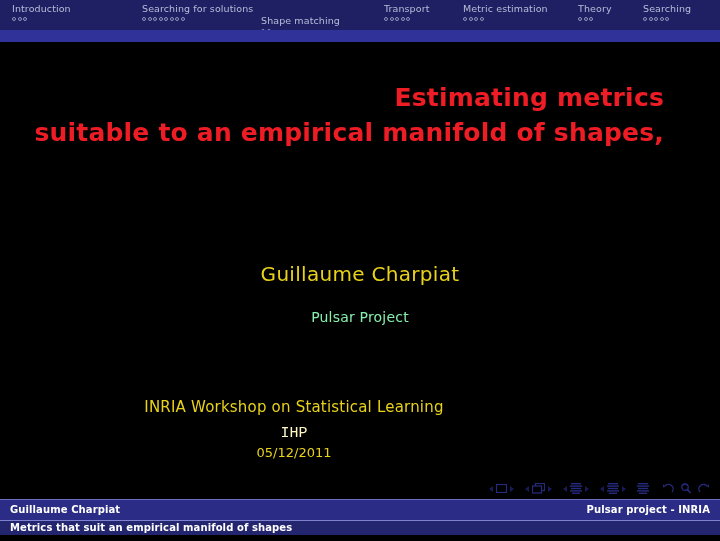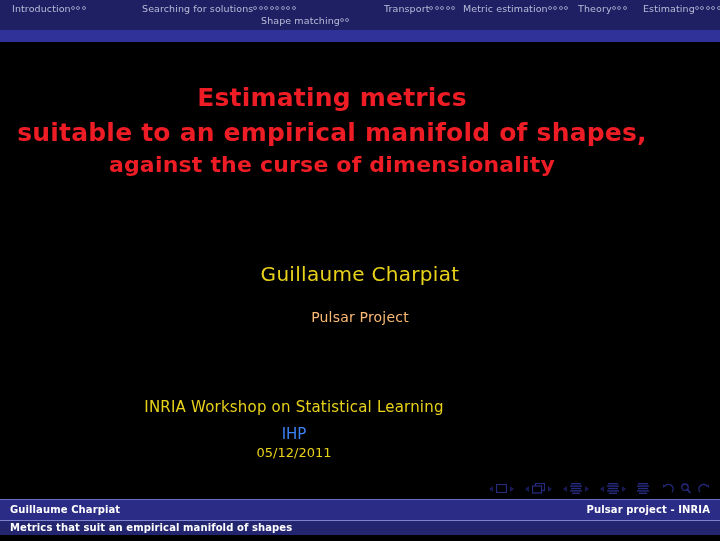--- a/index.html
+++ b/index.html
@@ -26,21 +26,21 @@
   }
   .nav-strip {
     display: flex;
     align-items: flex-start;
     height: 30px;
     padding-left: 12px;
     box-sizing: border-box;
   }
   .nav-section {
     display: flex;
-    flex-direction: row;
+    flex-direction: column;
     align-items: flex-start;
     justify-content: flex-start;
     padding-top: 3px;
   }
   .nav-label {
     font-size: 9.5px;
     line-height: 11px;
     color: #b9bcd8;
     white-space: nowrap;
     letter-spacing: 0.1px;
@@ -73,21 +73,21 @@
     width: 720px;
     height: 457px;
     background: #000000;
   }
 
   .title-block {
     position: absolute;
     top: 38px;
     left: 0;
     width: 664px;
-    text-align: center;
+    text-align: right;
   }
   .title-line {
     color: #ee1c24;
     font-weight: bold;
     font-size: 25px;
     line-height: 35px;
     letter-spacing: 0.2px;
     white-space: nowrap;
   }
   .title-line.l1 { font-size: 25px; }
@@ -102,45 +102,46 @@
     width: 720px;
     text-align: center;
   }
   .author-name {
     color: #e8d21a;
     font-size: 20px;
     line-height: 24px;
     letter-spacing: 0.3px;
   }
   .author-inst {
-    color: #fdba74;
+    color: #86efac;
     font-size: 14px;
     line-height: 18px;
     margin-top: 22px;
     letter-spacing: 0.2px;
   }
 
   .event-block {
     position: absolute;
     top: 355px;
     left: 0;
     width: 588px;
     text-align: center;
   }
   .event-line1 {
     color: #e8d21a;
     font-size: 15px;
     line-height: 20px;
     letter-spacing: 0.2px;
   }
   .event-line2 {
-    color: #3b82f6;
+    color: #fef9c3;
     font-size: 15px;
     line-height: 20px;
     margin-top: 7px;
+    font-family: Liberation Mono, monospace;
   }
   .event-date {
     color: #e8d21a;
     font-size: 13px;
     line-height: 18px;
   }
 
   
   .navicons {
     position: absolute;
@@ -255,39 +256,38 @@
       </div>
       <div class="nav-section" style="position: absolute; left: 578px; top: 0px;">
         <div class="nav-label">Theory</div>
         <div class="nav-dots">
           <span class="nav-dot"></span>
           <span class="nav-dot"></span>
           <span class="nav-dot"></span>
         </div>
       </div>
       <div class="nav-section" style="position: absolute; left: 643px; top: 0px;">
-        <div class="nav-label">Estimating</div>
+        <div class="nav-label">Searching</div>
         <div class="nav-dots">
           <span class="nav-dot"></span>
           <span class="nav-dot"></span>
           <span class="nav-dot"></span>
           <span class="nav-dot"></span>
           <span class="nav-dot"></span>
         </div>
       </div>
     </div>
 </div>
 <div class="header-band"></div>
 
 <div class="slide">
 
   <div class="title-block">
     <div class="title-line l1">Estimating metrics</div>
     <div class="title-line l2">suitable to an empirical manifold of shapes,</div>
-    <div class="title-line l4">against the curse of dimensionality</div>
   </div>
 
   <div class="author-block">
     <div class="author-name">Guillaume Charpiat</div>
     <div class="author-inst">Pulsar Project</div>
   </div>
 
   <div class="event-block">
     <div class="event-line1">INRIA Workshop on Statistical Learning</div>
     <div class="event-line2">IHP</div>

